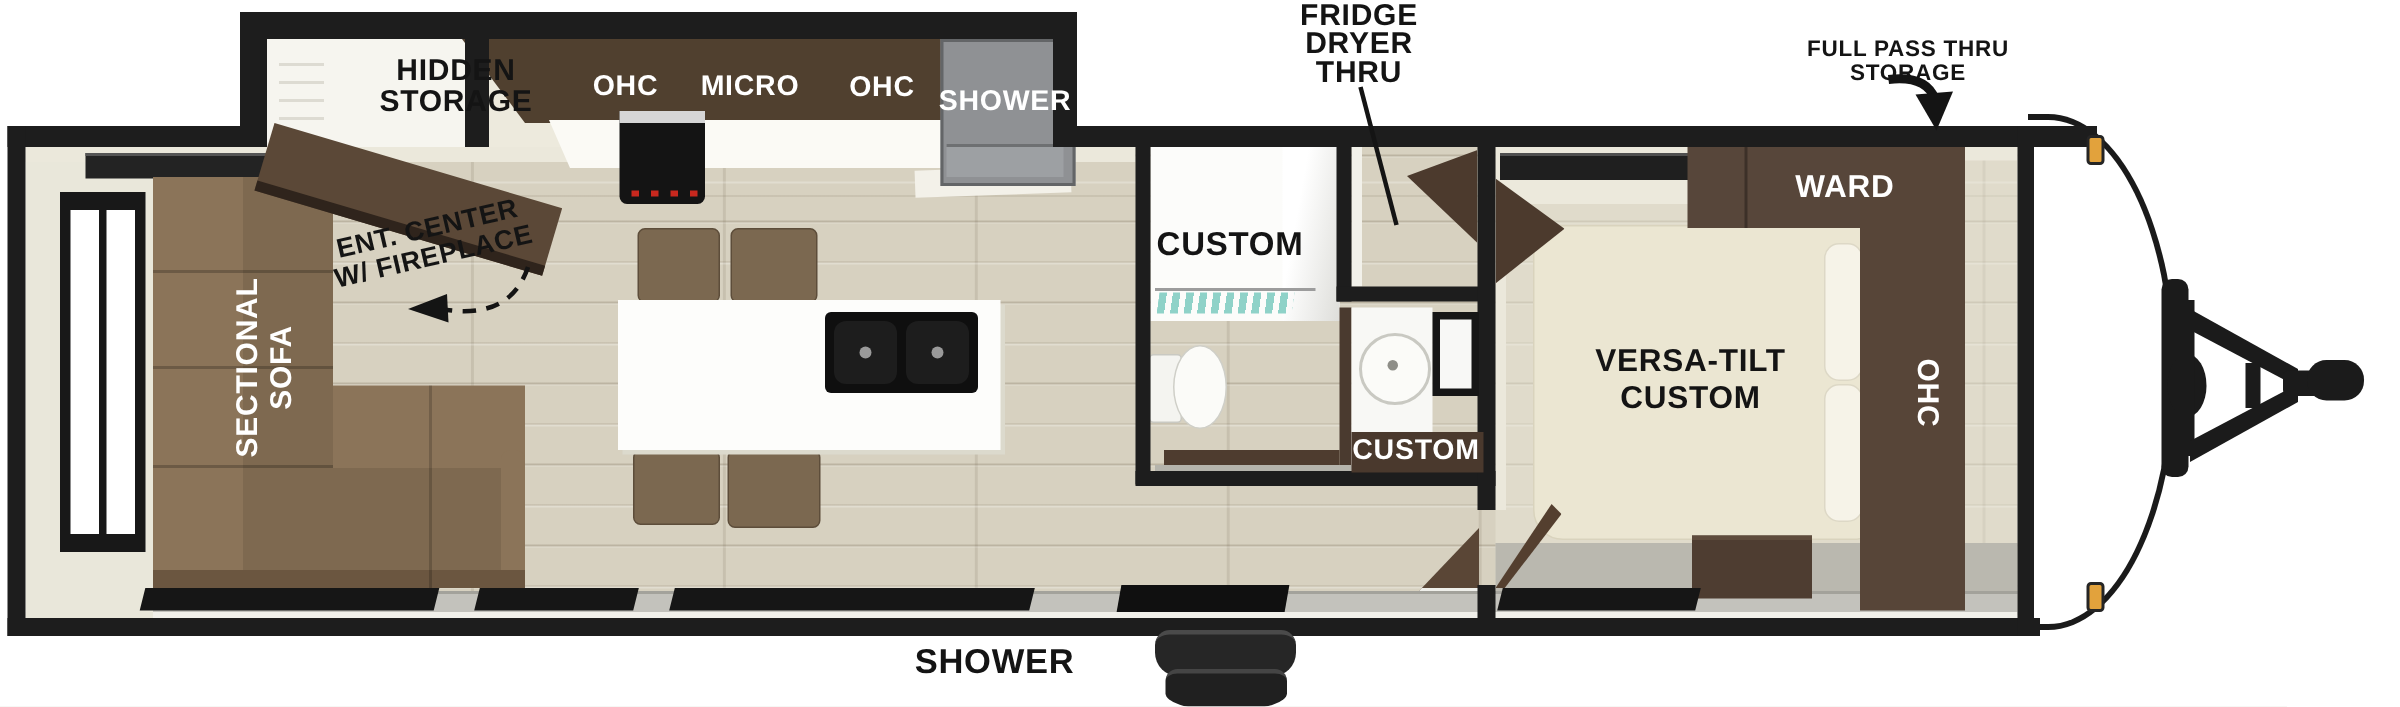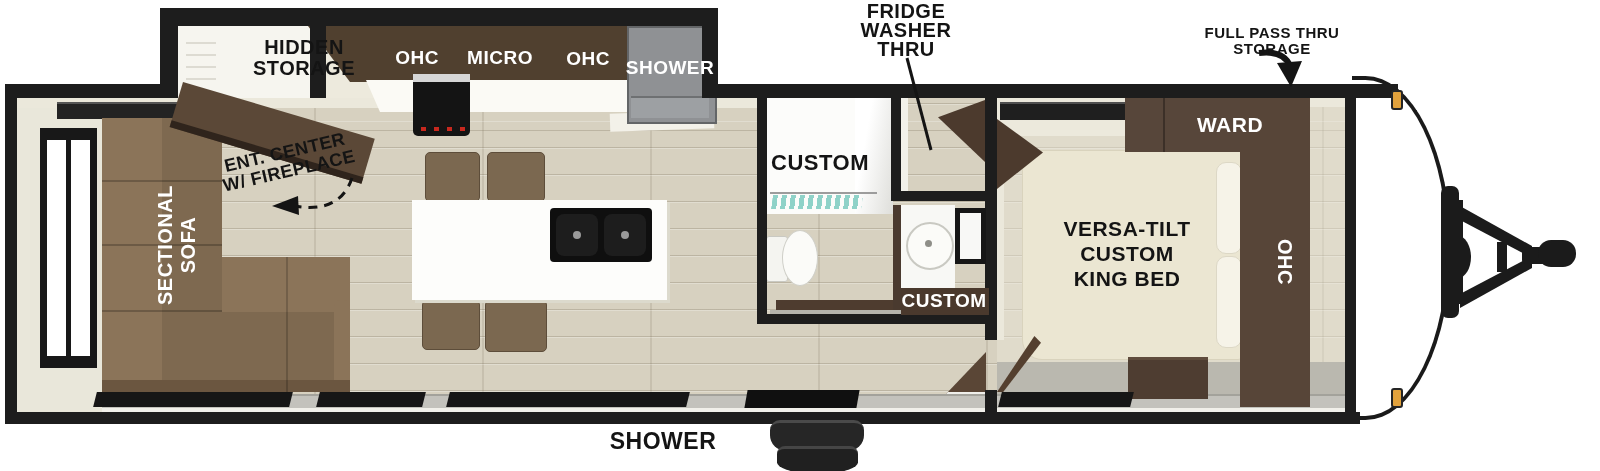--- a/index.html
+++ b/index.html
@@ -149,38 +149,37 @@
     <div>HIDDEN</div>
     <div>STORAGE</div>
   </div>
   <div class="lbl lblw" style="left:417px;top:58px;font-size:19px;">OHC</div>
   <div class="lbl lblw" style="left:500px;top:58px;font-size:19px;">MICRO</div>
   <div class="lbl lblw" style="left:588px;top:59px;font-size:19px;">OHC</div>
   <div class="lbl lblw" style="left:670px;top:68px;font-size:19px;">SHOWER</div>
 
   <div class="lbl" style="left:906px;top:30px;font-size:20px;line-height:19px;">
     <div>FRIDGE</div>
-    <div>WASHER</div>
+    <div>DRYER</div>
     <div>THRU</div>
   </div>
 
   <div class="lbl" style="left:1272px;top:41px;font-size:15px;line-height:16px;">
     <div>FULL PASS THRU</div>
     <div>STORAGE</div>
   </div>
 
   <div class="lbl" style="left:820px;top:163px;font-size:22px;">CUSTOM</div>
   <div class="lbl lblw" style="left:944px;top:301px;font-size:19px;">CUSTOM</div>
   <div class="lbl lblw" style="left:1230px;top:125px;font-size:21px;">WARD</div>
   <div class="lbl lblw" style="left:1284px;top:262px;font-size:20px;transform:translate(-50%,-50%) rotate(90deg);">OHC</div>
 
   <div class="lbl" style="left:1127px;top:253px;font-size:21px;line-height:25px;">
     <div>VERSA-TILT</div>
     <div>CUSTOM</div>
-    <div>KING BED</div>
   </div>
 
   <div class="lbl lblw" style="left:177px;top:245px;font-size:20px;line-height:23px;transform:translate(-50%,-50%) rotate(-90deg);">
     <div>SECTIONAL</div>
     <div>SOFA</div>
   </div>
 
   <div class="lbl" style="left:287px;top:162px;font-size:18px;line-height:19px;transform:translate(-50%,-50%) rotate(-13deg);">
     <div>ENT. CENTER</div>
     <div>W/ FIREPLACE</div>

